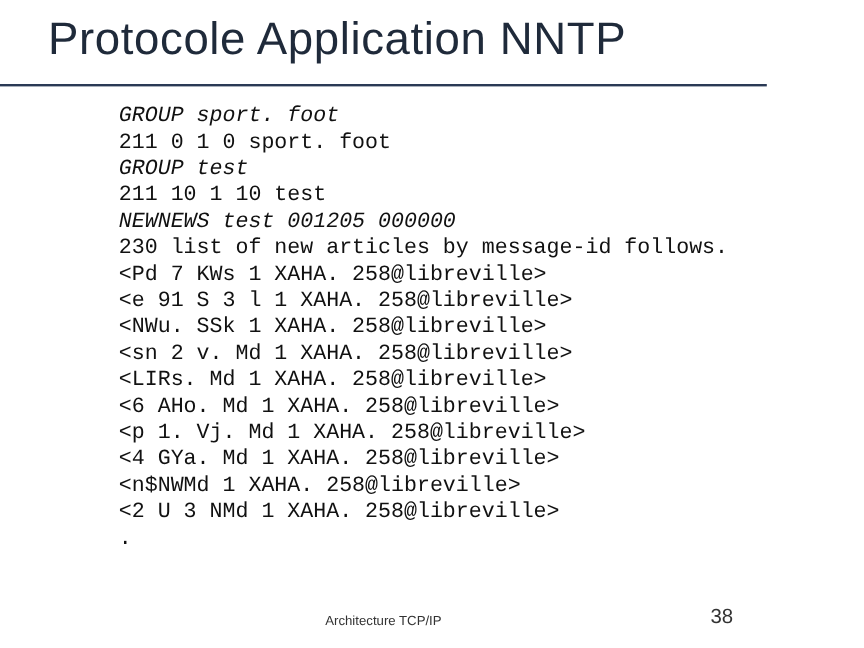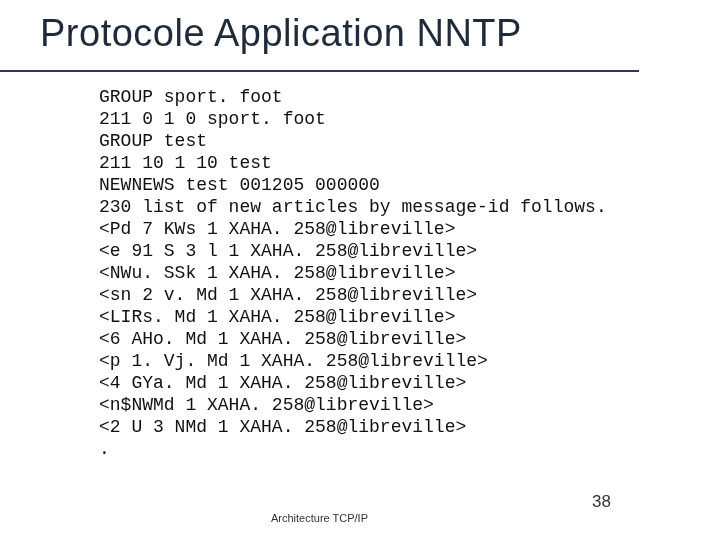--- a/index.html
+++ b/index.html
@@ -60,33 +60,34 @@
   .code {
     margin-left: 29px;
     margin-top: 2px;
     font-family: "Courier New", Courier, monospace;
     font-size: 18px;
     line-height: 22px;
     color: #111;
     white-space: pre;
   }
   .code .cmd {
+    font-style: italic;
   }
   .footer-center {
     position: absolute;
     bottom: 16px;
     left: 0;
     right: 0;
     text-align: center;
     font-size: 11px;
     color: #333;
   }
   .footer-right {
     position: absolute;
-    bottom: 28px;
+    bottom: 16px;
     right: 28px;
     font-size: 17px;
     color: #333;
   }
 </style>
 </head>
 <body>
 
 <div class="slide">
 

